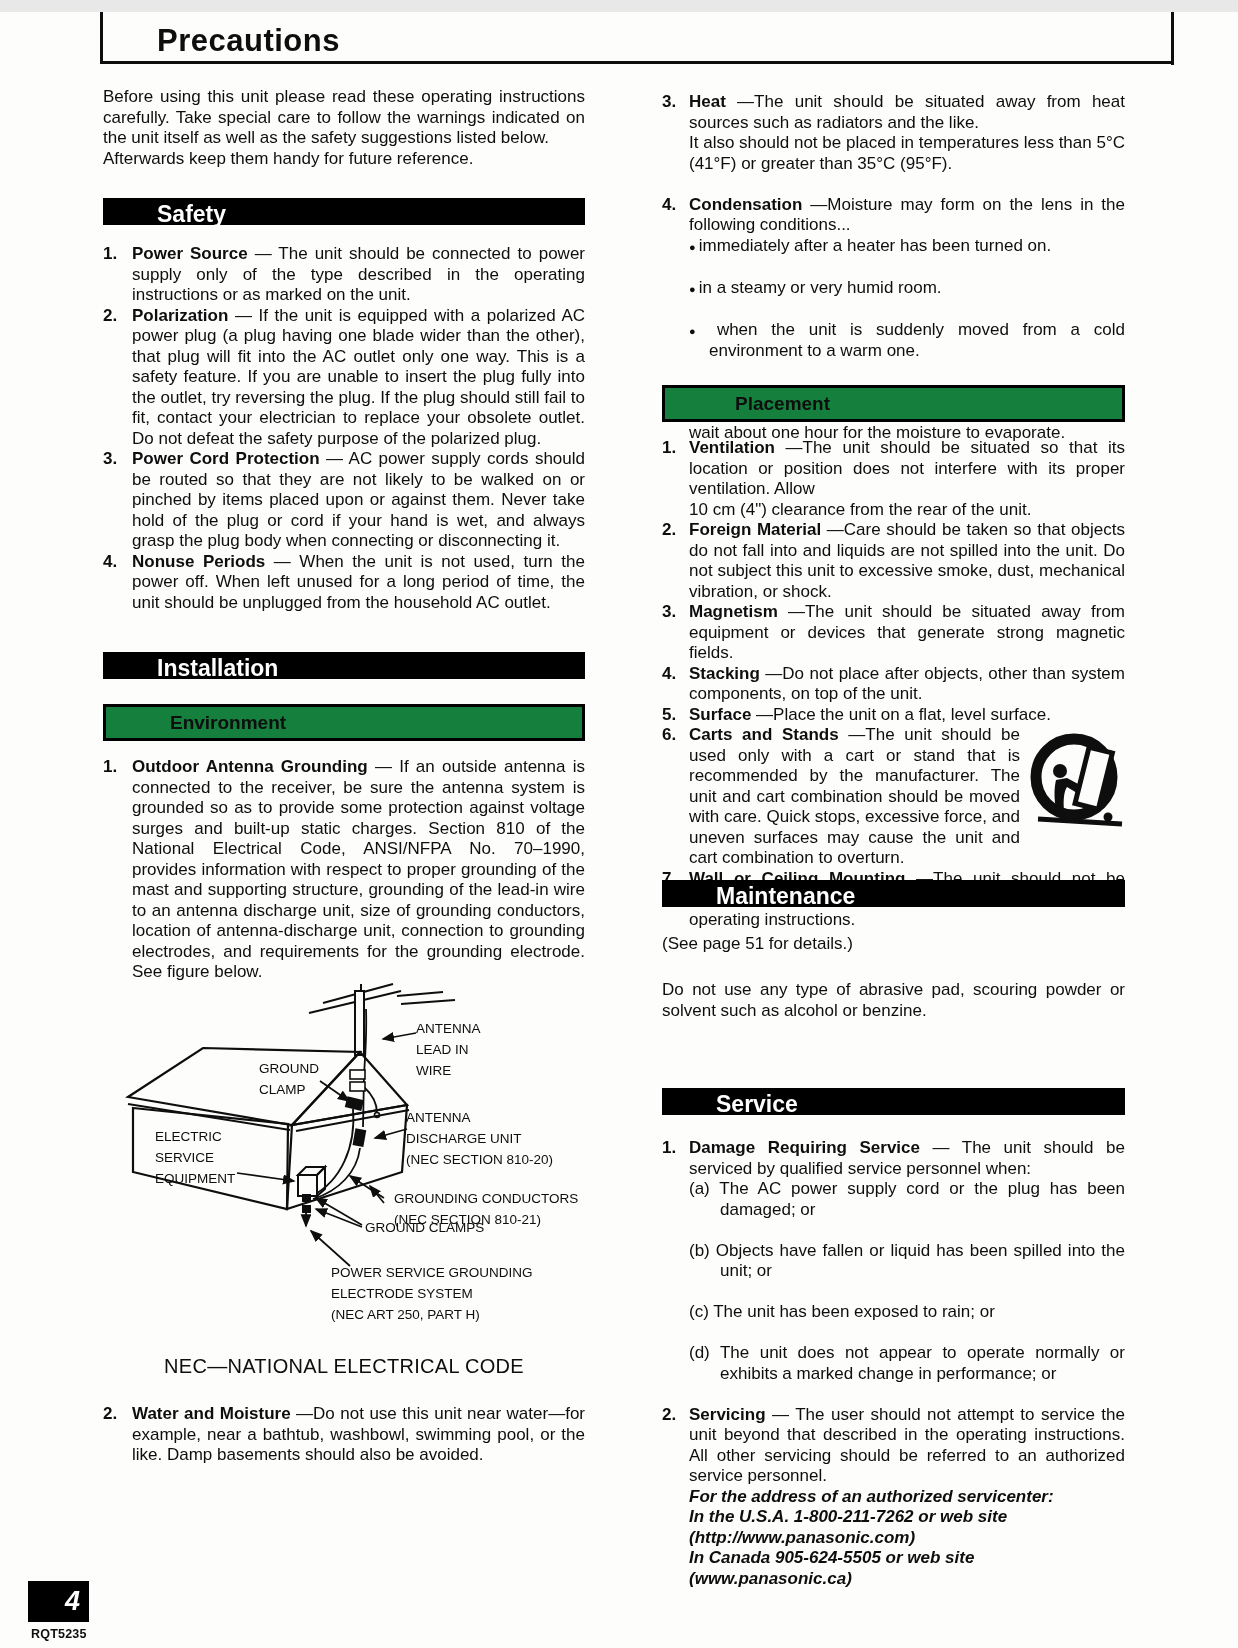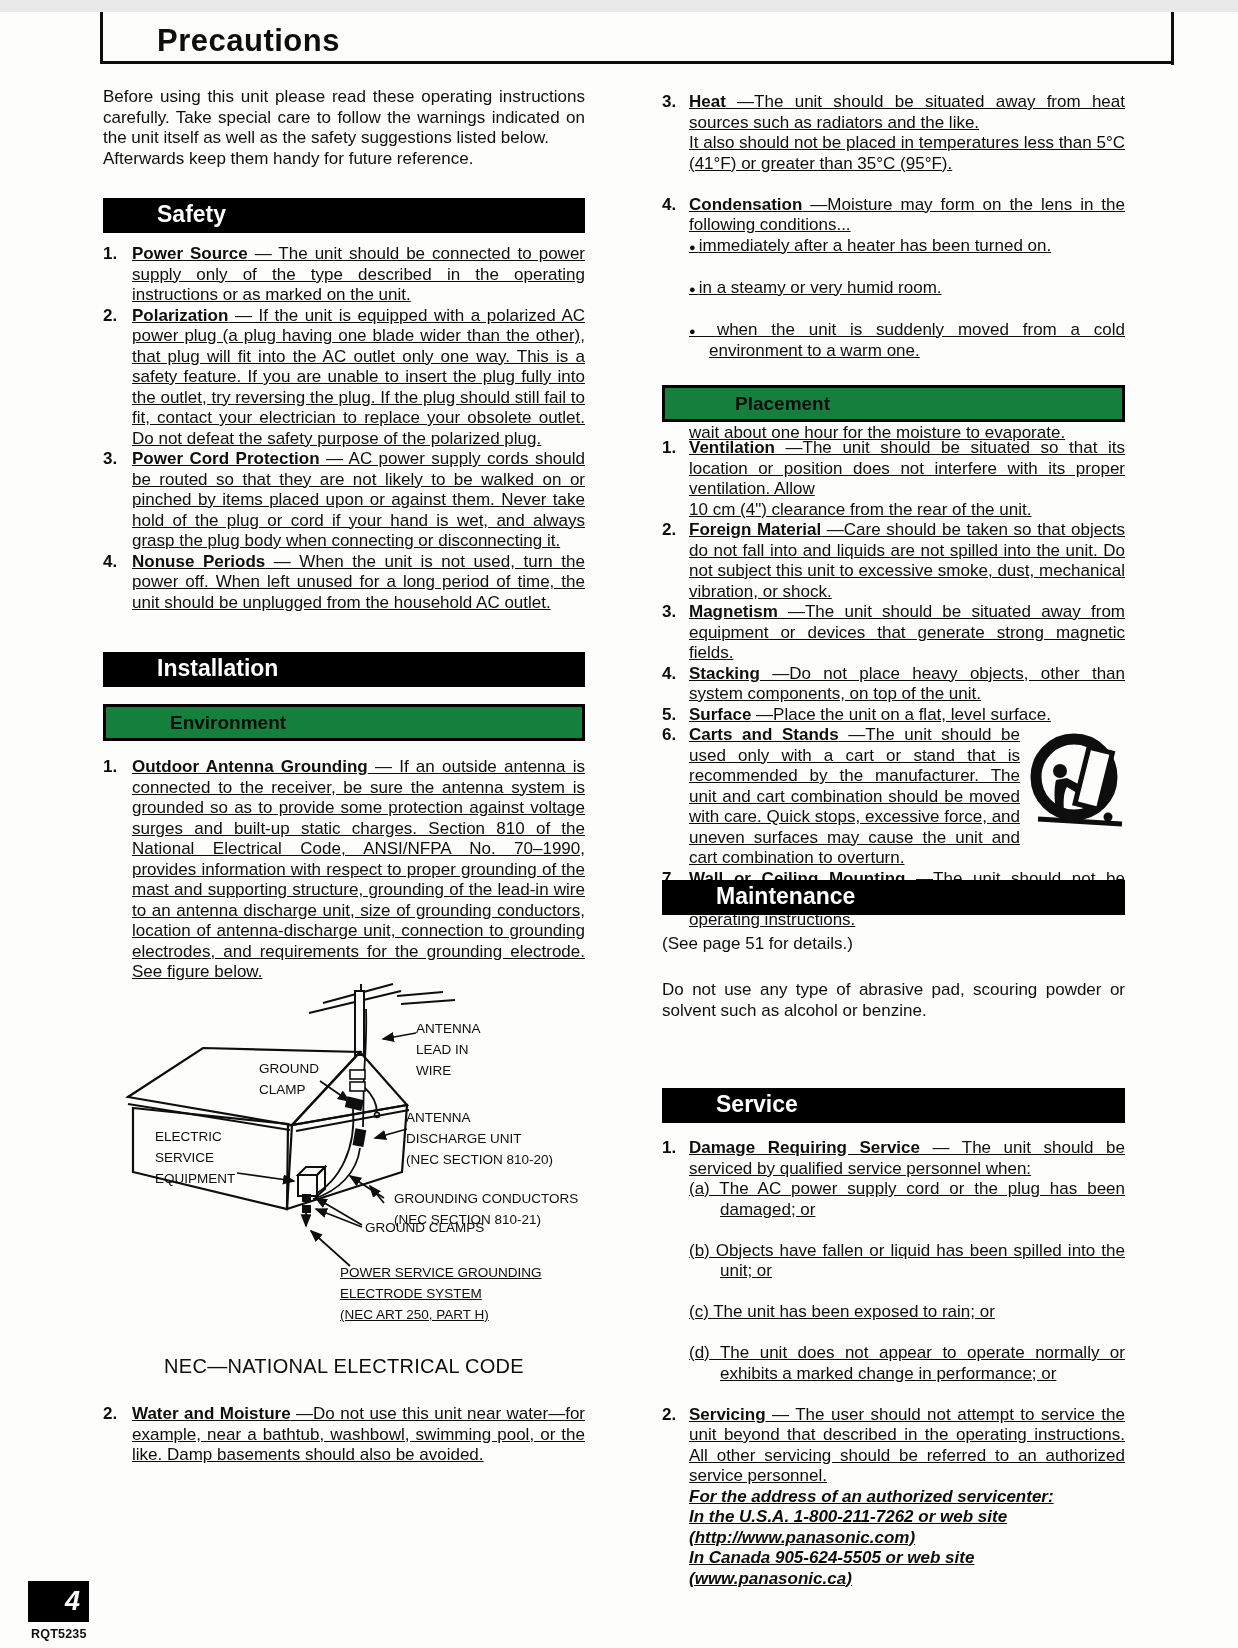--- a/index.html
+++ b/index.html
@@ -7,29 +7,29 @@
   body { font-family:"Liberation Sans", sans-serif; }
   .page { position:relative; width:1238px; height:1648px; background:#fdfdfc; color:#0e0e0e;
           font-size:17px; line-height:20.5px; overflow:hidden; margin:12px auto; }
   .abs { position:absolute; }
   .col-l { left:103px; width:482px; }
   .col-r { left:662px; width:463px; }
   h1.title { font-size:31px; line-height:34px; font-weight:bold; letter-spacing:0.5px; }
   .rule { background:#0e0e0e; }
   .j { text-align:justify; white-space:pre-line; }
   .bar { background:#000; color:#fff; font-weight:bold; font-size:23px;
-         height:35px; line-height:33px; padding-left:54px; }
+         height:27px; line-height:33px; padding-left:54px; }
   .boxhead { border:3px solid #000; background:#15803d; font-weight:bold; font-size:19px;
              height:37px; line-height:31px; }
   .boxhead.env { padding-left:64px; }
   .boxhead.plc { padding-left:70px; }
   .li { display:flex; }
   .li .num { font-weight:bold; flex:none; width:29px; }
   .col-r .li .num { width:27px; }
-  .li .txt { flex:1; text-align:justify; white-space:pre-line;text-decoration:underline; }
+  .li .txt { flex:1; text-align:justify; white-space:pre-line; }
   .blt { padding-left:20px; text-indent:-20px; }
   .blt::before { content:"\25CF\00a0 "; font-size:11px; }
   .sub { padding-left:31px; text-indent:-31px; }
   .contact { font-weight:bold; font-style:italic; white-space:pre-line; }
   .diagram-label { position:absolute; font-size:13.5px; line-height:21px; white-space:pre-line; }
   .nec { text-align:center; font-size:20px; letter-spacing:0.3px; }
   .carticon { float:right; width:95px; height:110px; margin:2px 0 2px 10px; }
   .pagebox { width:61px; height:41px; background:#000; display:flex; align-items:center;
              justify-content:flex-end; padding-right:9px; }
   .pagebox span { color:#fff; font-weight:bold; font-style:italic; font-size:27px; }
@@ -144,21 +144,21 @@
 CLAMP</div>
     <div class="diagram-label" style="left:303px;top:140px;">ANTENNA
 DISCHARGE UNIT
 (NEC SECTION 810-20)</div>
     <div class="diagram-label" style="left:52px;top:159px;">ELECTRIC
 SERVICE
 EQUIPMENT</div>
     <div class="diagram-label" style="left:291px;top:221px;">GROUNDING CONDUCTORS
 (NEC SECTION 810-21)</div>
     <div class="diagram-label" style="left:262px;top:250px;">GROUND CLAMPS</div>
-    <div class="diagram-label" style="left:237px;top:295px;text-decoration:underline;">POWER SERVICE GROUNDING
+    <div class="diagram-label" style="left:228px;top:295px;">POWER SERVICE GROUNDING
 ELECTRODE SYSTEM
 (NEC ART 250, PART H)</div>
   </div>
 
   <div class="abs col-l nec" style="top:1344px;">NEC—NATIONAL ELECTRICAL CODE</div>
 
   <div class="abs col-l" style="top:1392px;">
     <div class="li">
       <span class="num">2.</span>
       <div class="txt"><b>Water and Moisture</b><span> —Do not use this unit near water—for example, near a bathtub, washbowl, swimming pool, or the like. Damp basements should also be avoided.</span></div>
@@ -194,21 +194,21 @@
     <div class="li">
       <span class="num">2.</span>
       <div class="txt"><b>Foreign Material</b><span> —Care should be taken so that objects do not fall into and liquids are not spilled into the unit. Do not subject this unit to excessive smoke, dust, mechanical vibration, or shock.</span></div>
     </div>
     <div class="li">
       <span class="num">3.</span>
       <div class="txt"><b>Magnetism</b><span> —The unit should be situated away from equipment or devices that generate strong magnetic fields.</span></div>
     </div>
     <div class="li">
       <span class="num">4.</span>
-      <div class="txt"><b>Stacking</b><span> —Do not place heavy objects, other than system components, on top of the unit.</span></div>
+      <div class="txt"><b>Stacking</b><span> —Do not place after objects, other than system components, on top of the unit.</span></div>
     </div>
     <div class="li">
       <span class="num">5.</span>
       <div class="txt"><b>Surface</b><span> —Place the unit on a flat, level surface.</span></div>
     </div>
     <div class="li">
       <span class="num">6.</span>
       <div class="txt"><span class="carticon"><svg width="95" height="110" viewBox="0 0 95 110">
           <circle cx="44" cy="50" r="38" fill="none" stroke="#0e0e0e" stroke-width="11"></circle>
           <path d="M8,92 L92,97" stroke="#0e0e0e" stroke-width="5" fill="none"></path>

